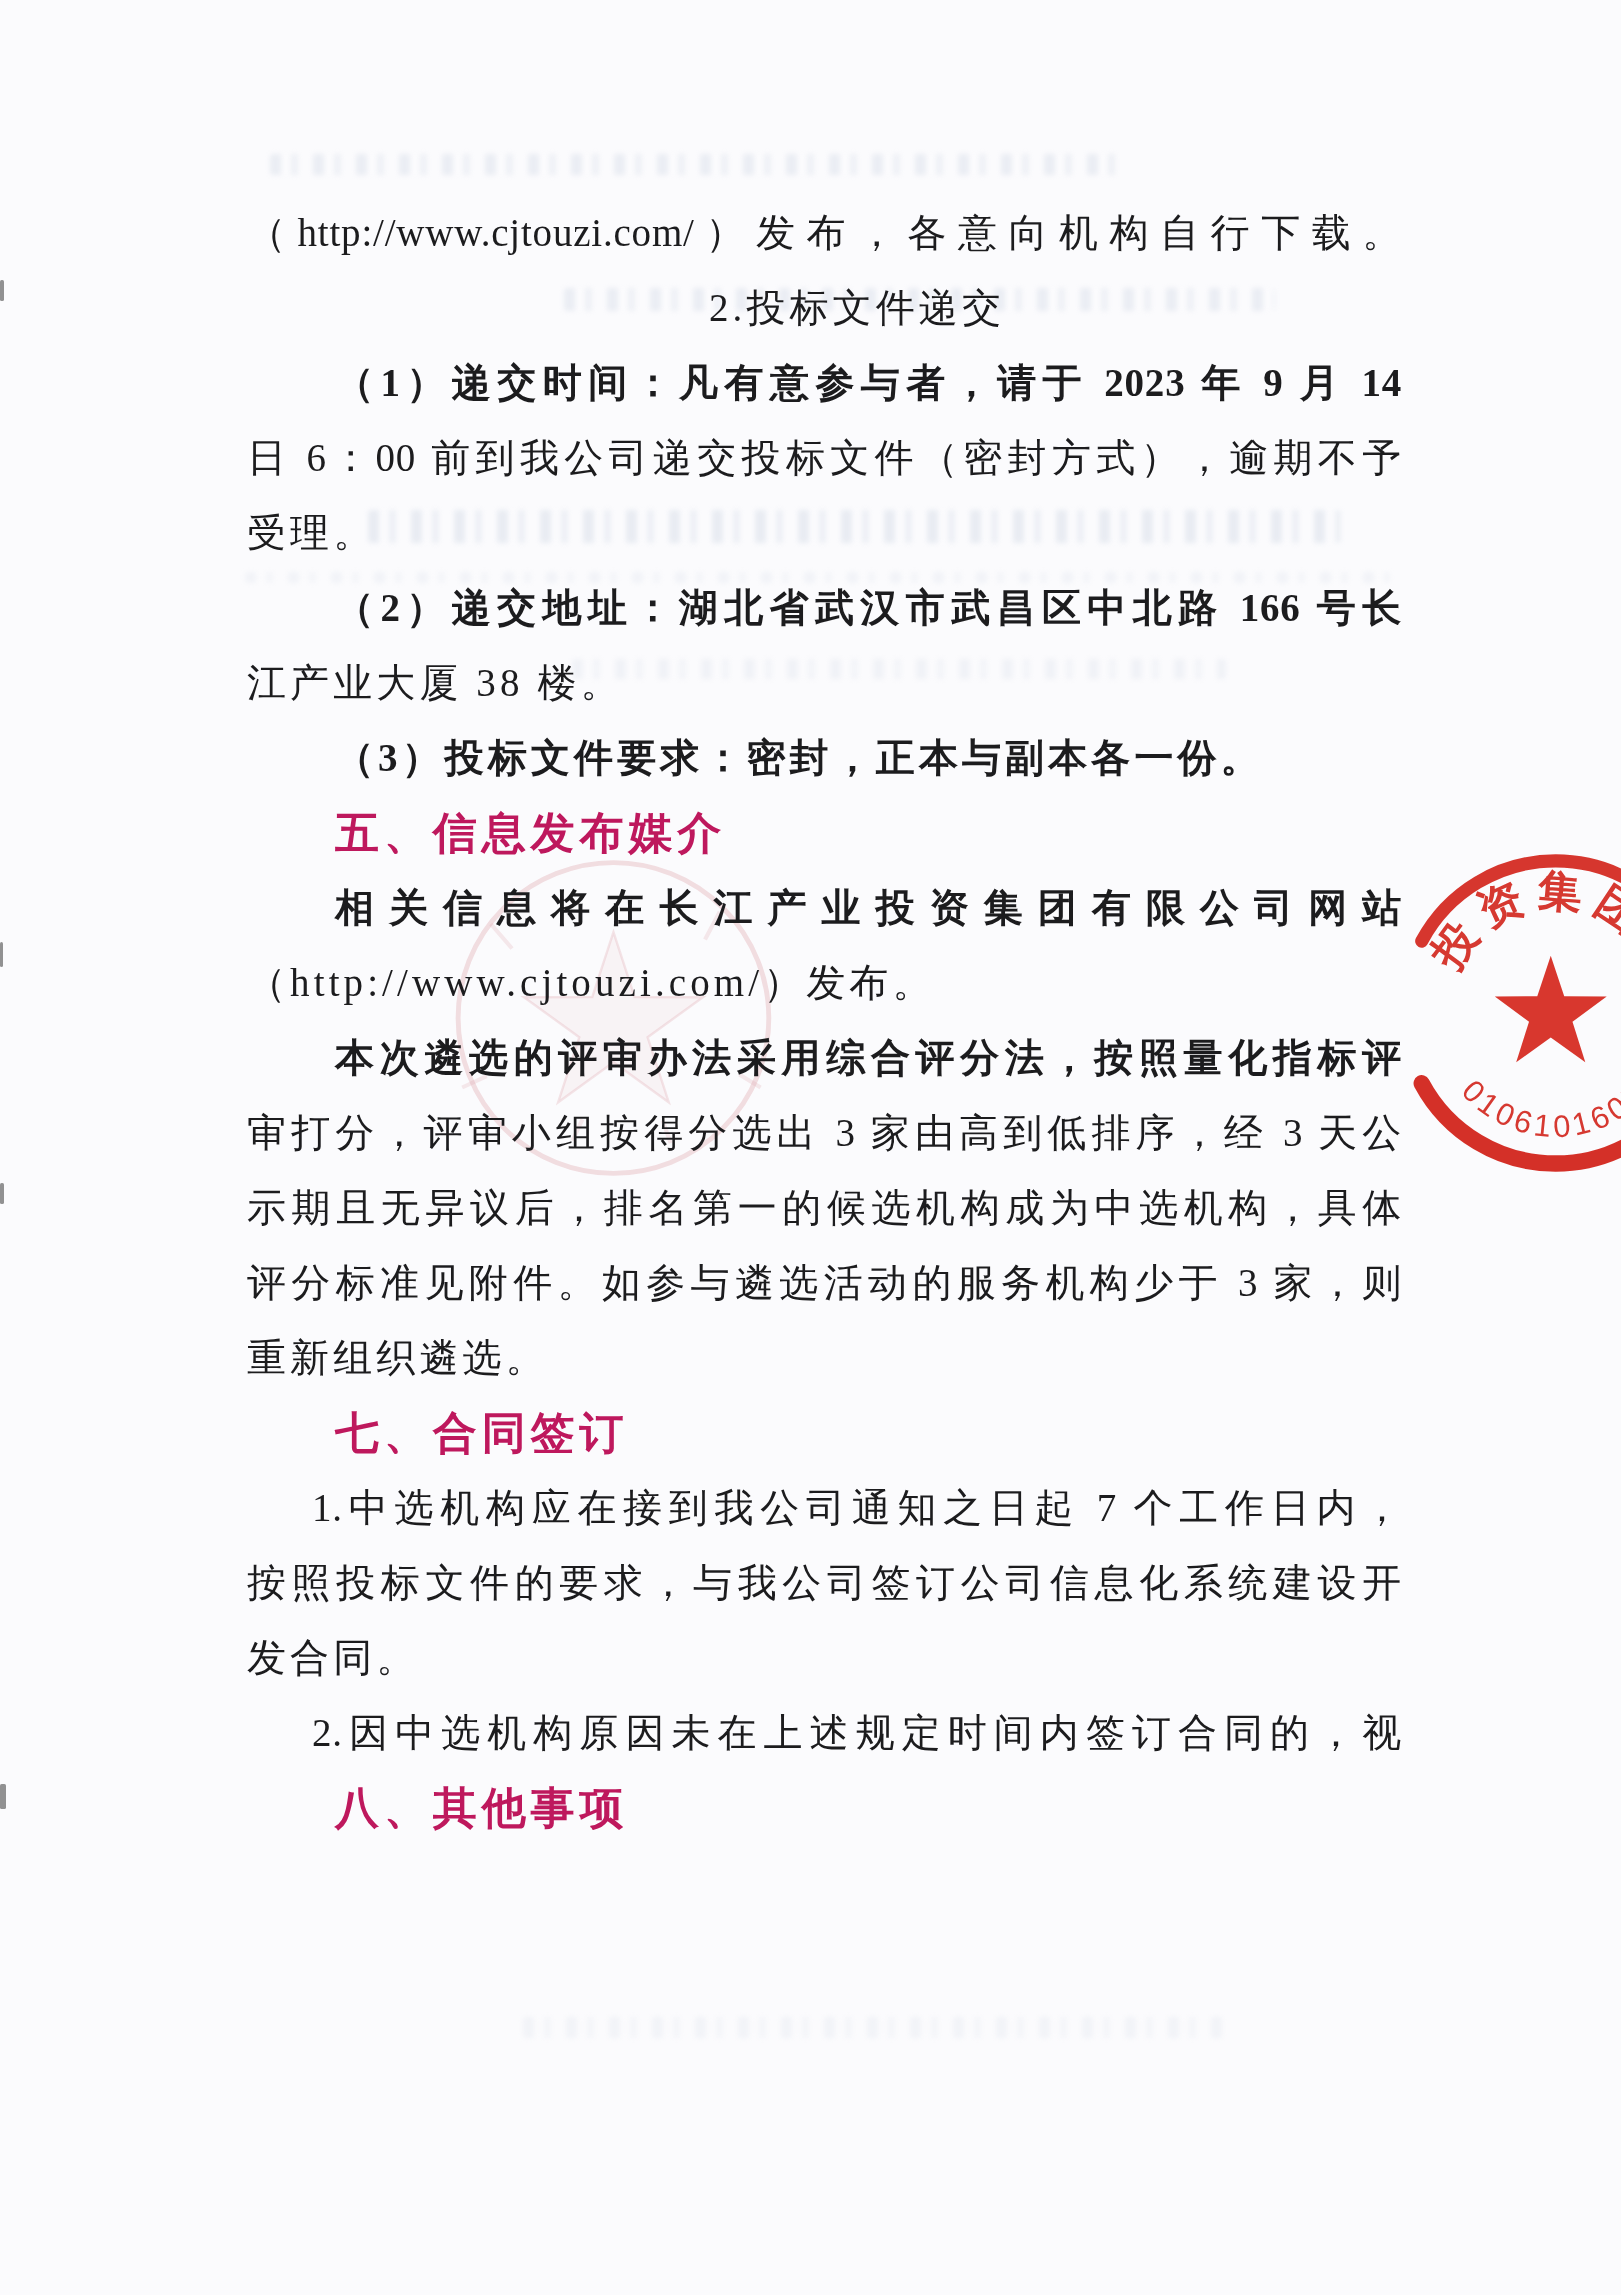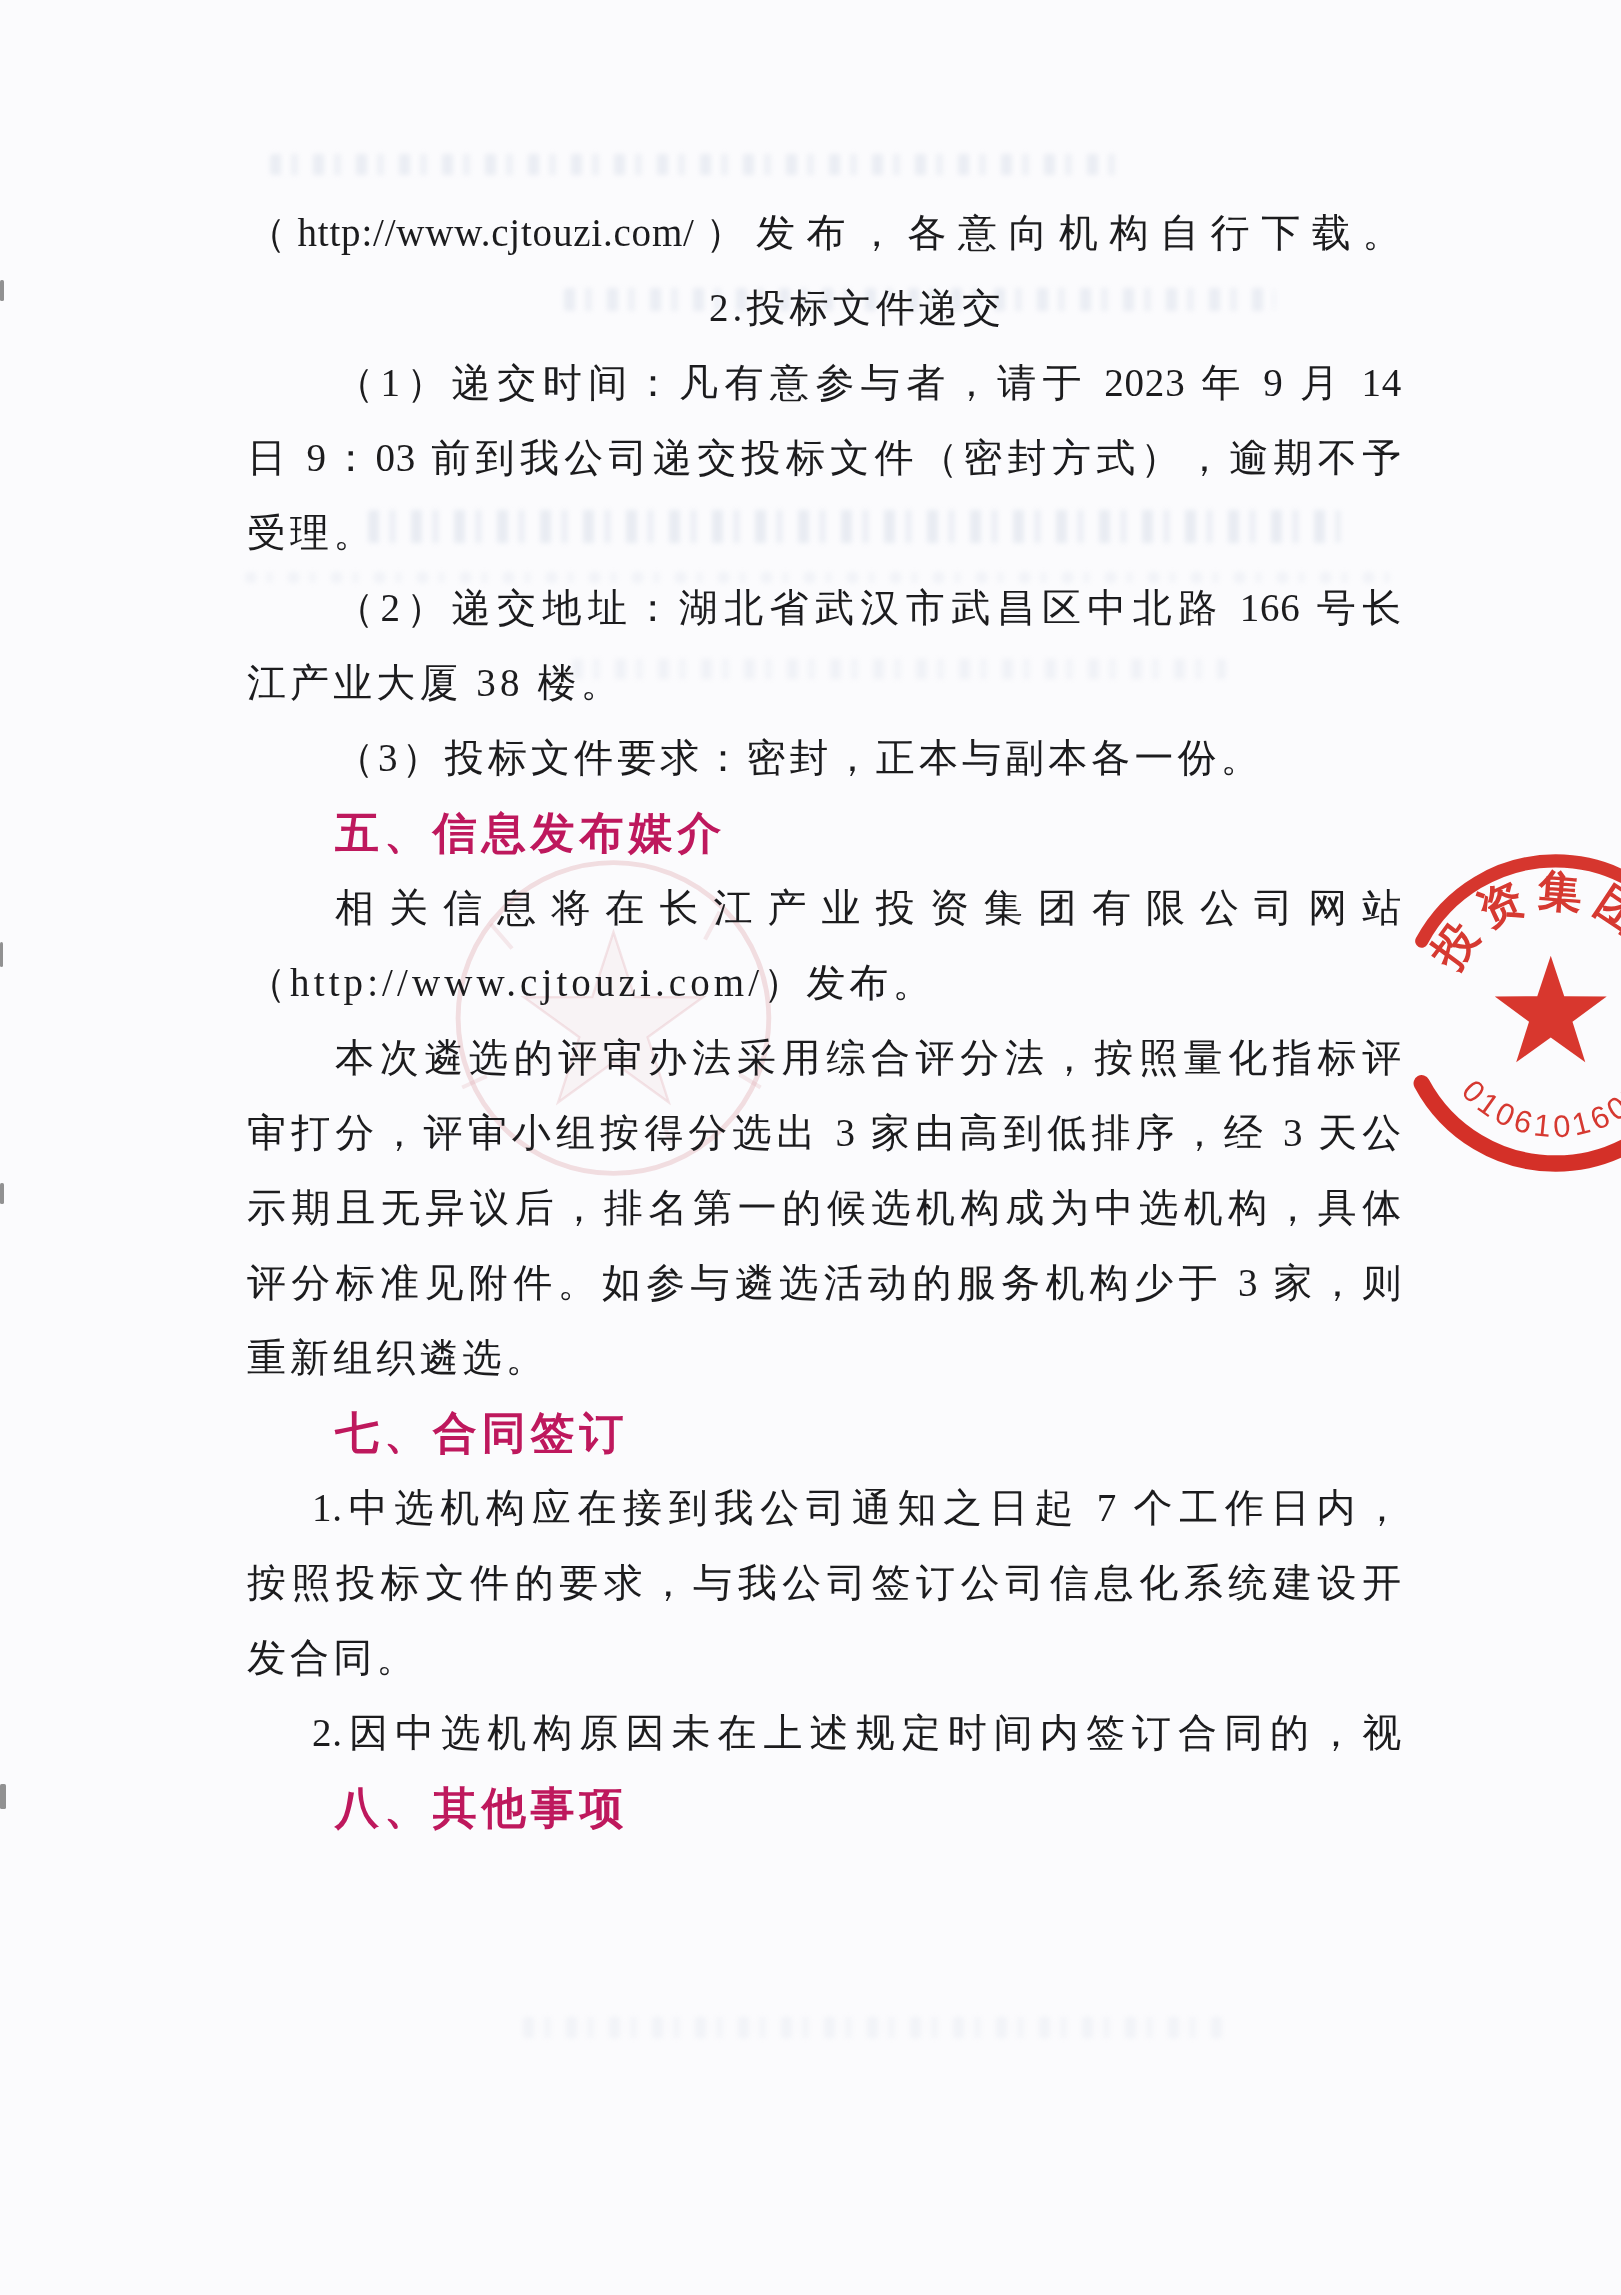--- a/index.html
+++ b/index.html
@@ -17,21 +17,21 @@
     height:75px;line-height:75px;font-size:39px;letter-spacing:4.1px;
     white-space:normal;overflow:visible;
   }
   .line.stretch{text-align:justify;text-align-last:justify;letter-spacing:0.8px;}
   .line.heading{
     font-family:"Liberation Sans","DejaVu Sans",sans-serif;
     font-weight:700;font-size:44px;letter-spacing:4.9px;color:#be185d;
   }
   .ind0{padding-left:0;}
   .ind1{padding-left:65px;text-align:center;}
-  .ind2{padding-left:88px;}
+  .ind2{padding-left:88px;font-weight:bold;}
   
   .stamp-right{position:absolute;left:1349px;top:810px;width:272px;height:393px;}
   .stamp-faint{position:absolute;left:360px;top:842px;width:511px;height:352px;opacity:.55;}
   
   .ghost{
     position:absolute;
     background:repeating-linear-gradient(90deg,#dde2ec 0 11.4px,rgba(255,255,255,0) 11.4px 21px,#e4e8f0 21px 28px,rgba(255,255,255,0) 28px 43px);
     filter:blur(2.5px);opacity:.55;border-radius:3.3px;
   }
   .ghost.g1{left:270px;top:154px;width:850px;height:21px;}
@@ -67,21 +67,21 @@
   <svg class="stamp-faint" viewBox="440 1030 625 430" xmlns="http://www.w3.org/2000/svg">
     <circle cx="750" cy="1245" r="190" fill="none" stroke="rgba(203,105,115,0.38)" stroke-width="6"></circle>
     <polygon points="750,1140 775.9,1219.4 859.4,1219.5 791.8,1268.6 817.6,1348 750,1299 682.4,1348 708.2,1268.6 640.6,1219.5 724.1,1219.4" fill="rgba(203,105,115,0.10)" stroke="rgba(203,105,115,0.30)" stroke-width="3"></polygon>
     <path d="M 600 1130 l 26 30 M 880 1115 l -18 34 M 565 1330 l 30 -14 M 930 1330 l -26 -16 M 700 1395 l 12 -26 M 820 1398 l -10 -28" stroke="rgba(203,105,115,0.25)" stroke-width="5" fill="none"></path>
   </svg>
 
   <div class="doc">
       <div class="line body stretch ind0">（http://www.cjtouzi.com/）发布，各意向机构自行下载。</div>
       <div class="line body ind1">2.投标文件递交</div>
       <div class="line body stretch ind2">（1）递交时间：凡有意参与者，请于 2023 年 9 月 14</div>
-      <div class="line body stretch ind0">日 9：03 前到我公司递交投标文件（密封方式），逾期不予</div>
+      <div class="line body stretch ind0">日 6：00 前到我公司递交投标文件（密封方式），逾期不予</div>
       <div class="line body ind0">受理。</div>
       <div class="line body stretch ind2">（2）递交地址：湖北省武汉市武昌区中北路 166 号长</div>
       <div class="line body ind0">江产业大厦 38 楼。</div>
       <div class="line body ind2">（3）投标文件要求：密封，正本与副本各一份。</div>
       <div class="line heading ind2">五、信息发布媒介</div>
       <div class="line body stretch ind2">相关信息将在长江产业投资集团有限公司网站</div>
       <div class="line body ind0">（http://www.cjtouzi.com/）发布。</div>
       <div class="line body stretch ind2">本次遴选的评审办法采用综合评分法，按照量化指标评</div>
       <div class="line body stretch ind0">审打分，评审小组按得分选出 3 家由高到低排序，经 3 天公</div>
       <div class="line body stretch ind0">示期且无异议后，排名第一的候选机构成为中选机构，具体</div>

